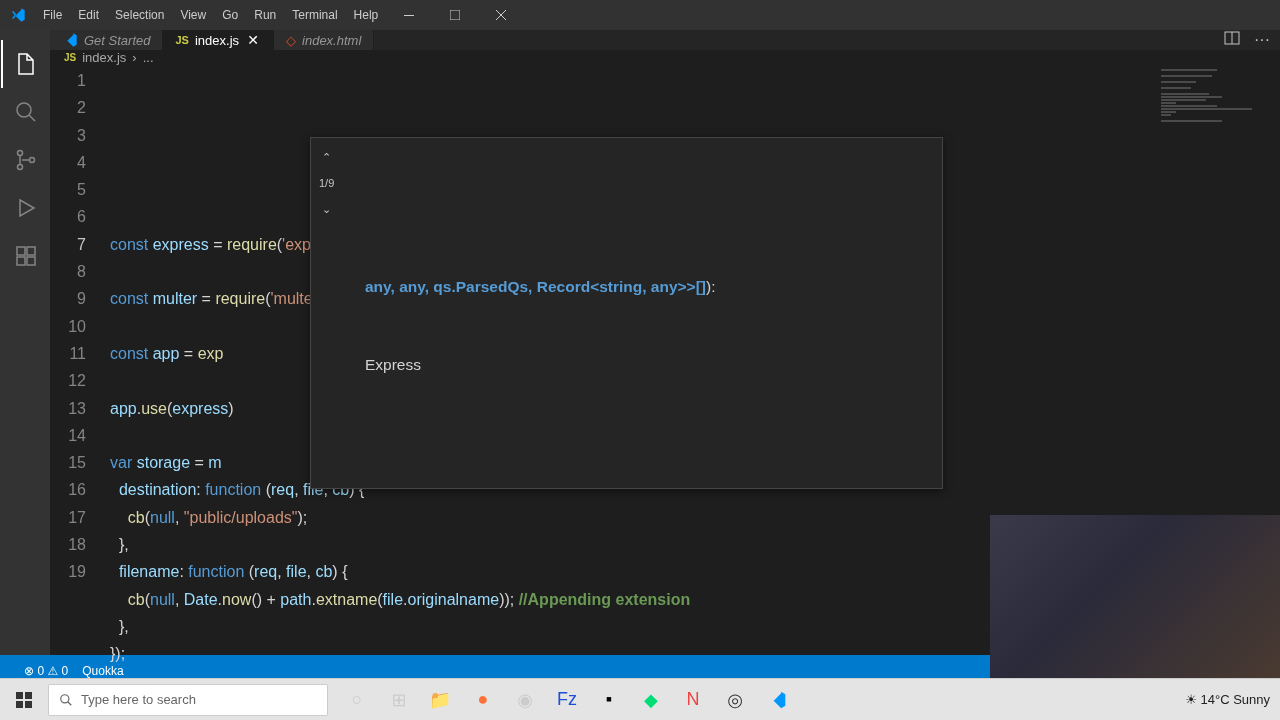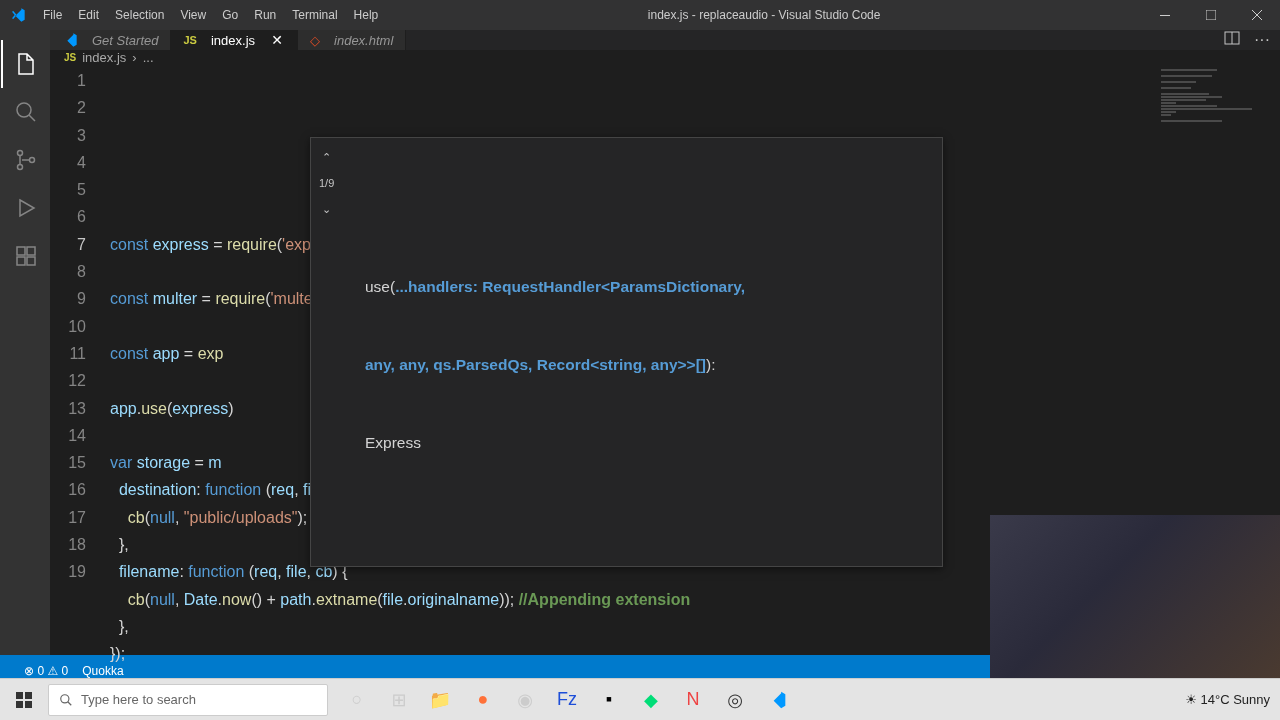--- a/index.html
+++ b/index.html
@@ -15,21 +15,21 @@
 
 .main { display: flex; height: 625px; }
 
 .activity-bar { width: 50px; background: #333333; display: flex; flex-direction: column; align-items: center; padding-top: 10px; }
 .activity-bar .activity-icon { width: 48px; height: 48px; display: flex; align-items: center; justify-content: center; color: #858585; border-left: 2px solid transparent; }
 .activity-bar .activity-icon.active { color: #ffffff; border-left: 2px solid #ffffff; }
 
 .editor-area { flex: 1; display: flex; flex-direction: column; background: #1e1e1e; position: relative; }
 
 .tab-bar { height: 38px; background: #252526; display: flex; align-items: stretch; }
-.tab { display: flex; align-items: center; padding: 0 12px; font-size: 13px; color: #969696; background: #2d2d2d; border-right: 1px solid #1e1e1e; gap: 14px; font-style: italic; }
+.tab { display: flex; align-items: center; padding: 0 12px; font-size: 13px; color: #969696; background: #2d2d2d; border-right: 1px solid #1e1e1e; gap: 6px; font-style: italic; }
 .tab.active { background: #1e1e1e; color: #ffffff; font-style: normal; }
 .tab .close { width: 16px; height: 16px; display: flex; align-items: center; justify-content: center; font-size: 14px; }
 .tab-actions { margin-left: auto; display: flex; align-items: center; padding-right: 10px; gap: 14px; color: #c5c5c5;}
 
 .breadcrumb { height: 24px; display: flex; align-items: center; padding-left: 14px; font-size: 13px; color: #a9a9a9; background: #1e1e1e; gap: 6px; }
 
 .code-area { flex: 1; display: flex; font-family: Consolas, monospace; font-size: 16px; line-height: 27.3px; position: relative; }
 .gutter { width: 60px; text-align: right; color: #858585; padding-right: 24px; padding-top: 2px; }
 .code-content { flex: 1; position: relative; white-space: pre; color: #d4d4d4; padding-top: 2px; }
 
@@ -86,21 +86,20 @@
   <div class="menu">
     <div class="menu-item">File</div>
     <div class="menu-item">Edit</div>
     <div class="menu-item">Selection</div>
     <div class="menu-item">View</div>
     <div class="menu-item">Go</div>
     <div class="menu-item">Run</div>
     <div class="menu-item">Terminal</div>
     <div class="menu-item">Help</div>
   </div>
-  <div class="title">index.js - replaceaudio - Visual Studio Code</div>
   <div class="window-controls">
     <div class="win-ctrl">
         <svg width="10" height="1">
           <rect width="10" height="1" fill="#ccc"></rect>
         </svg>
       </div>
     <div class="win-ctrl">
         <svg width="10" height="10">
           <rect x="0" y="0" width="10" height="10" fill="none" stroke="#ccc"></rect>
         </svg>
@@ -207,21 +206,20 @@
         </div>
       <div class="code-content" id="code">
         
         <div class="signature-popup">
           <div class="sig-nav">
             <span>⌃</span>
             <span>1/9</span>
             <span>⌄</span>
           </div>
           <div class="sig-content">
-            <div><span>use(</span><span class="sig-active">...handlers: RequestHandler&lt;ParamsDictionary,</span></div>
             <div><span class="sig-active">any,</span><span class="sig-active"> any, qs.ParsedQs, Record&lt;string, any&gt;&gt;[]</span><span>):</span></div>
             <div>Express</div>
           </div>
         </div>
         
         <div class="autocomplete-popup">
           <div class="ac-row selected">
             <span class="ac-icon">⌘</span>
             <span class="ac-text">express</span>
             <span class="ac-detail">(alias) function express(): core.Express(…</span>

